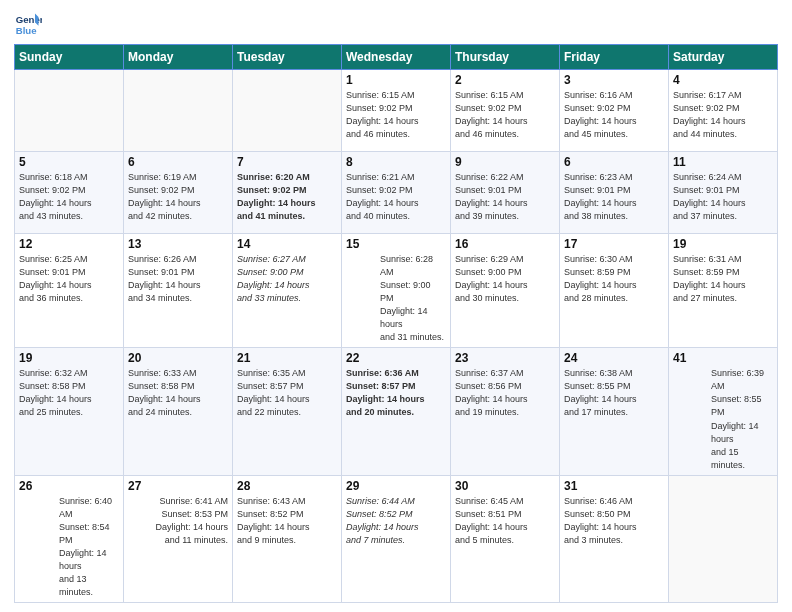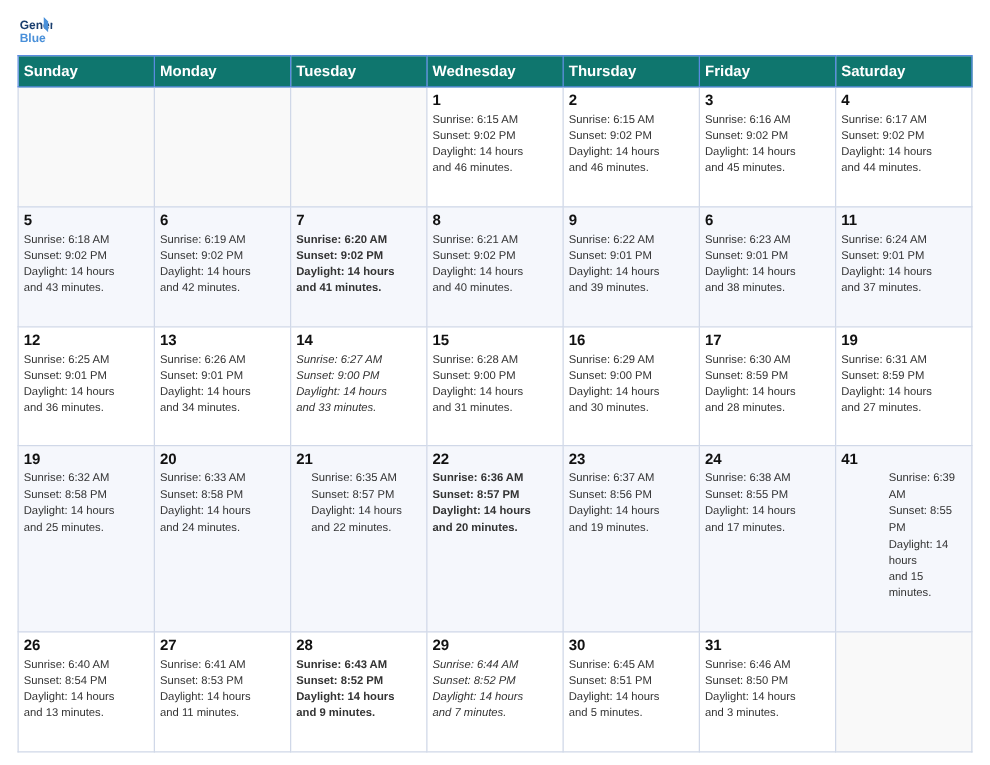--- a/index.html
+++ b/index.html
@@ -223,21 +223,21 @@
           </td>
           <td>
             <div class="day-number">14</div>
             <div class="day-info" style="white-space: pre-line; font-style: italic;">Sunrise: 6:27 AM
 Sunset: 9:00 PM
 Daylight: 14 hours
 and 33 minutes.</div>
           </td>
           <td>
             <div class="day-number">15</div>
-            <div class="day-info" style="white-space: pre-line;">Sunrise: 6:28 AM
+            <div class="day-info" style="white-space: pre-line; margin-left: 34px;">Sunrise: 6:28 AM
 Sunset: 9:00 PM
 Daylight: 14 hours
 and 31 minutes.</div>
           </td>
           <td>
             <div class="day-number">16</div>
             <div class="day-info" style="white-space: pre-line;">Sunrise: 6:29 AM
 Sunset: 9:00 PM
 Daylight: 14 hours
 and 30 minutes.</div>
@@ -267,21 +267,21 @@
           </td>
           <td>
             <div class="day-number">20</div>
             <div class="day-info" style="white-space: pre-line;">Sunrise: 6:33 AM
 Sunset: 8:58 PM
 Daylight: 14 hours
 and 24 minutes.</div>
           </td>
           <td>
             <div class="day-number">21</div>
-            <div class="day-info" style="white-space: pre-line; margin-left: 12px;">Sunrise: 6:35 AM
+            <div class="day-info" style="white-space: pre-line;">Sunrise: 6:35 AM
 Sunset: 8:57 PM
 Daylight: 14 hours
 and 22 minutes.</div>
           </td>
           <td>
             <div class="day-number">22</div>
             <div class="day-info" style="white-space: pre-line; font-weight: bold;">Sunrise: 6:36 AM
 Sunset: 8:57 PM
 Daylight: 14 hours
 and 20 minutes.</div>
@@ -304,35 +304,35 @@
             <div class="day-number">41</div>
             <div class="day-info" style="white-space: pre-line; margin-left: 38px;">Sunrise: 6:39 AM
 Sunset: 8:55 PM
 Daylight: 14 hours
 and 15 minutes.</div>
           </td>
         </tr>
         <tr>
           <td>
             <div class="day-number">26</div>
-            <div class="day-info" style="white-space: pre-line;">Sunrise: 6:40 AM
+            <div class="day-info" style="white-space: pre-line; margin-left: 40px;">Sunrise: 6:40 AM
 Sunset: 8:54 PM
 Daylight: 14 hours
 and 13 minutes.</div>
           </td>
           <td>
             <div class="day-number">27</div>
-            <div class="day-info" style="white-space: pre-line;">Sunrise: 6:41 AM
+            <div class="day-info" style="white-space: pre-line; text-align: right;">Sunrise: 6:41 AM
 Sunset: 8:53 PM
 Daylight: 14 hours
 and 11 minutes.</div>
           </td>
           <td>
             <div class="day-number">28</div>
-            <div class="day-info" style="white-space: pre-line; font-weight: bold;">Sunrise: 6:43 AM
+            <div class="day-info" style="white-space: pre-line;">Sunrise: 6:43 AM
 Sunset: 8:52 PM
 Daylight: 14 hours
 and 9 minutes.</div>
           </td>
           <td>
             <div class="day-number">29</div>
             <div class="day-info" style="white-space: pre-line; font-style: italic;">Sunrise: 6:44 AM
 Sunset: 8:52 PM
 Daylight: 14 hours
 and 7 minutes.</div>

